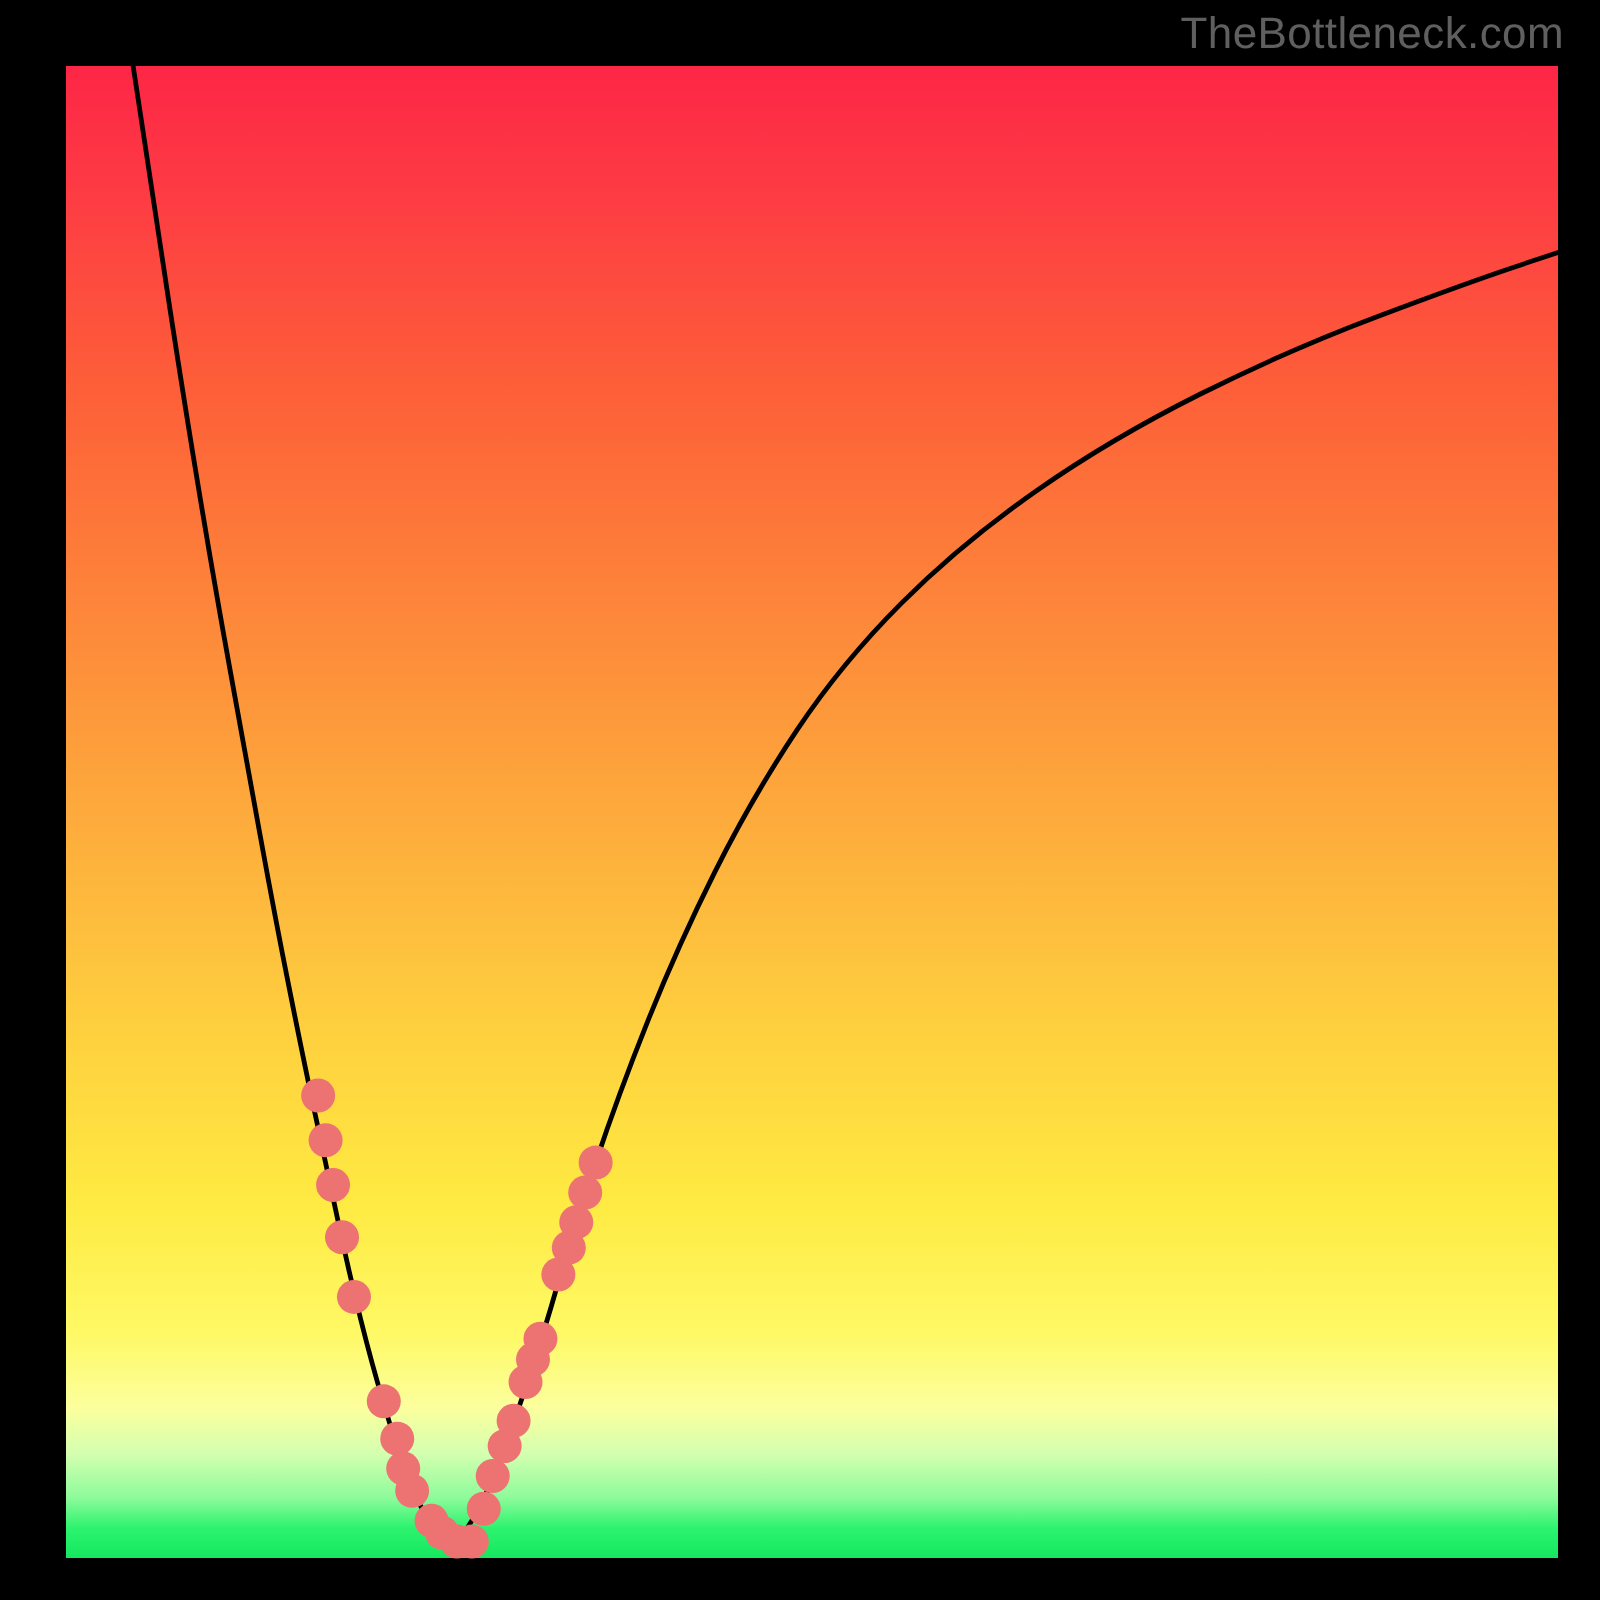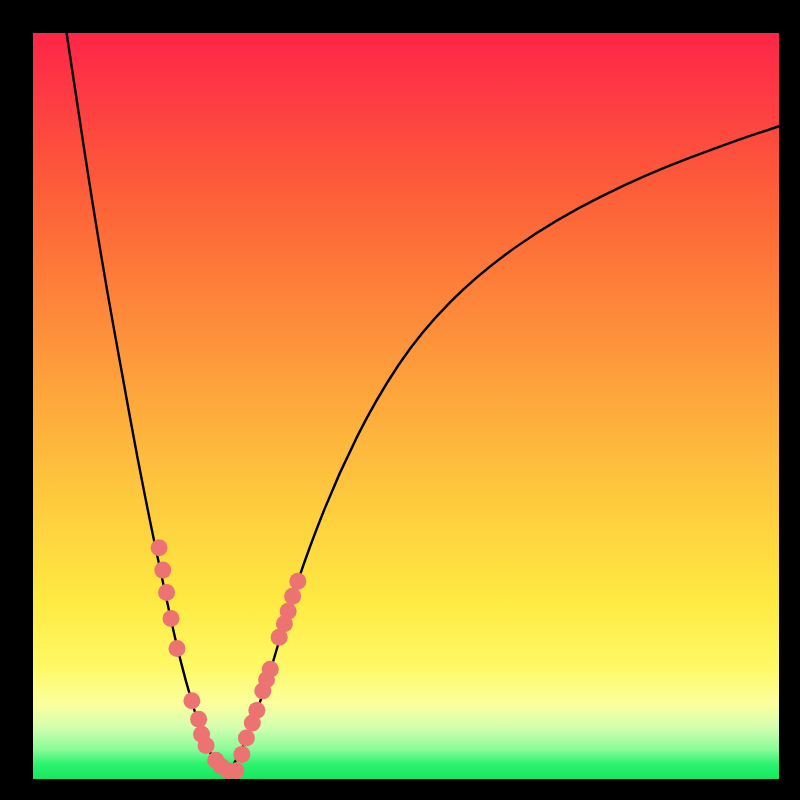--- a/index.html
+++ b/index.html
@@ -92,13 +92,14 @@
         <circle cx="229.768" cy="657.972" r="8.5" fill="#ec7372"></circle>
         <circle cx="233.498" cy="646.782" r="8.5" fill="#ec7372"></circle>
         <circle cx="237.228" cy="636.338" r="8.5" fill="#ec7372"></circle>
         <circle cx="246.18" cy="604.26" r="8.5" fill="#ec7372"></circle>
         <circle cx="251.40200000000002" cy="590.832" r="8.5" fill="#ec7372"></circle>
         <circle cx="255.13200000000003" cy="578.15" r="8.5" fill="#ec7372"></circle>
         <circle cx="259.608" cy="563.23" r="8.5" fill="#ec7372"></circle>
         <circle cx="264.83" cy="548.31" r="8.5" fill="#ec7372"></circle>
       </g>
   </svg>
+  <div class="watermark">TheBottleneck.com</div>
 </div>
 
 </body></html>

